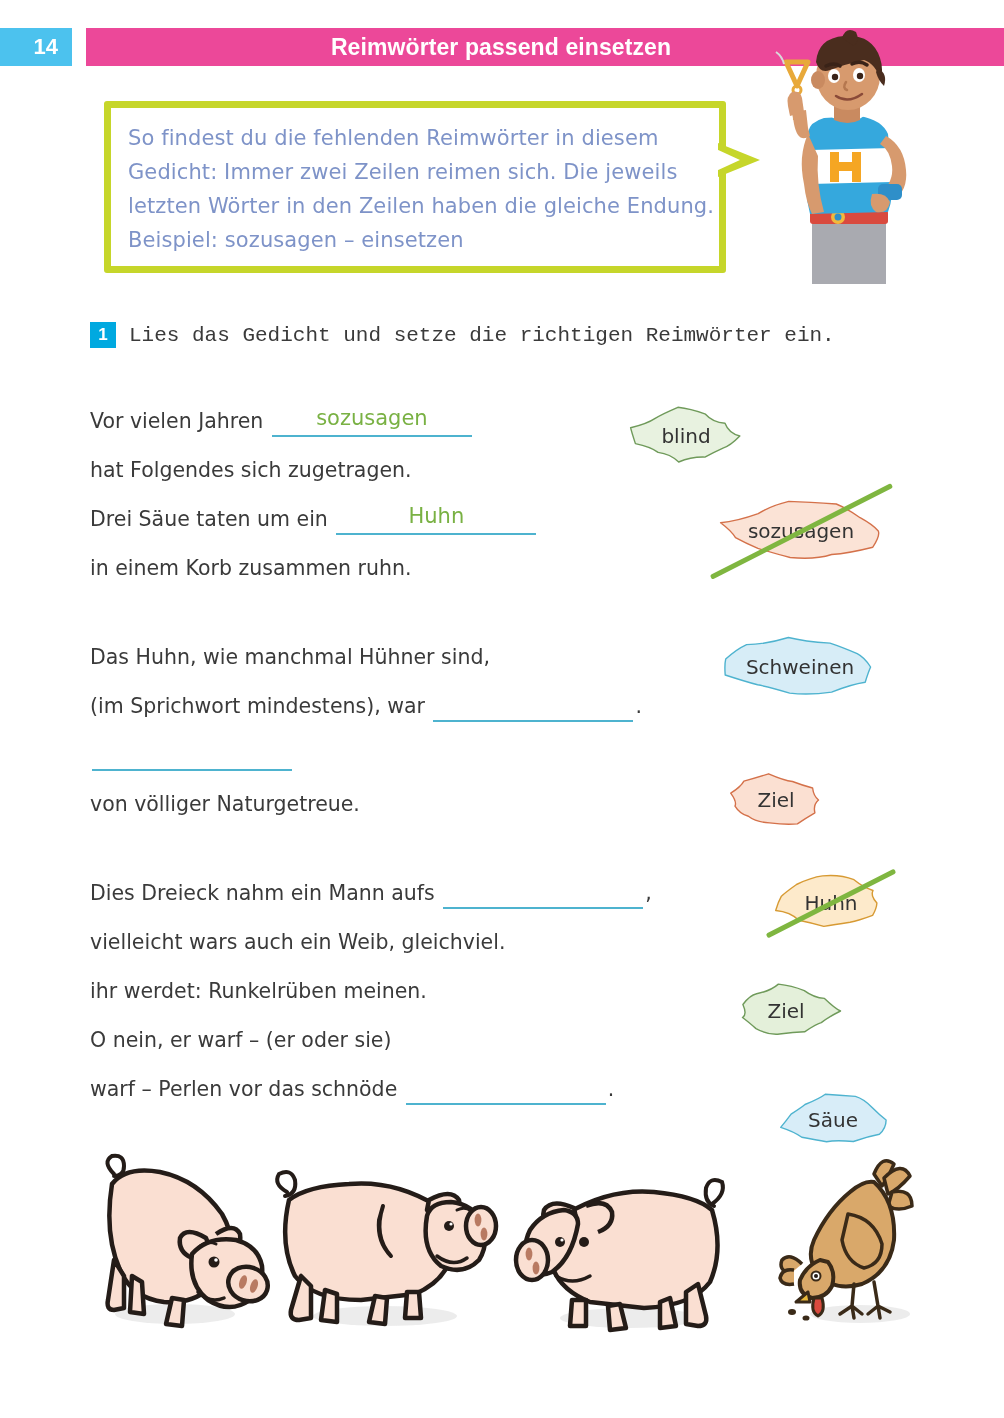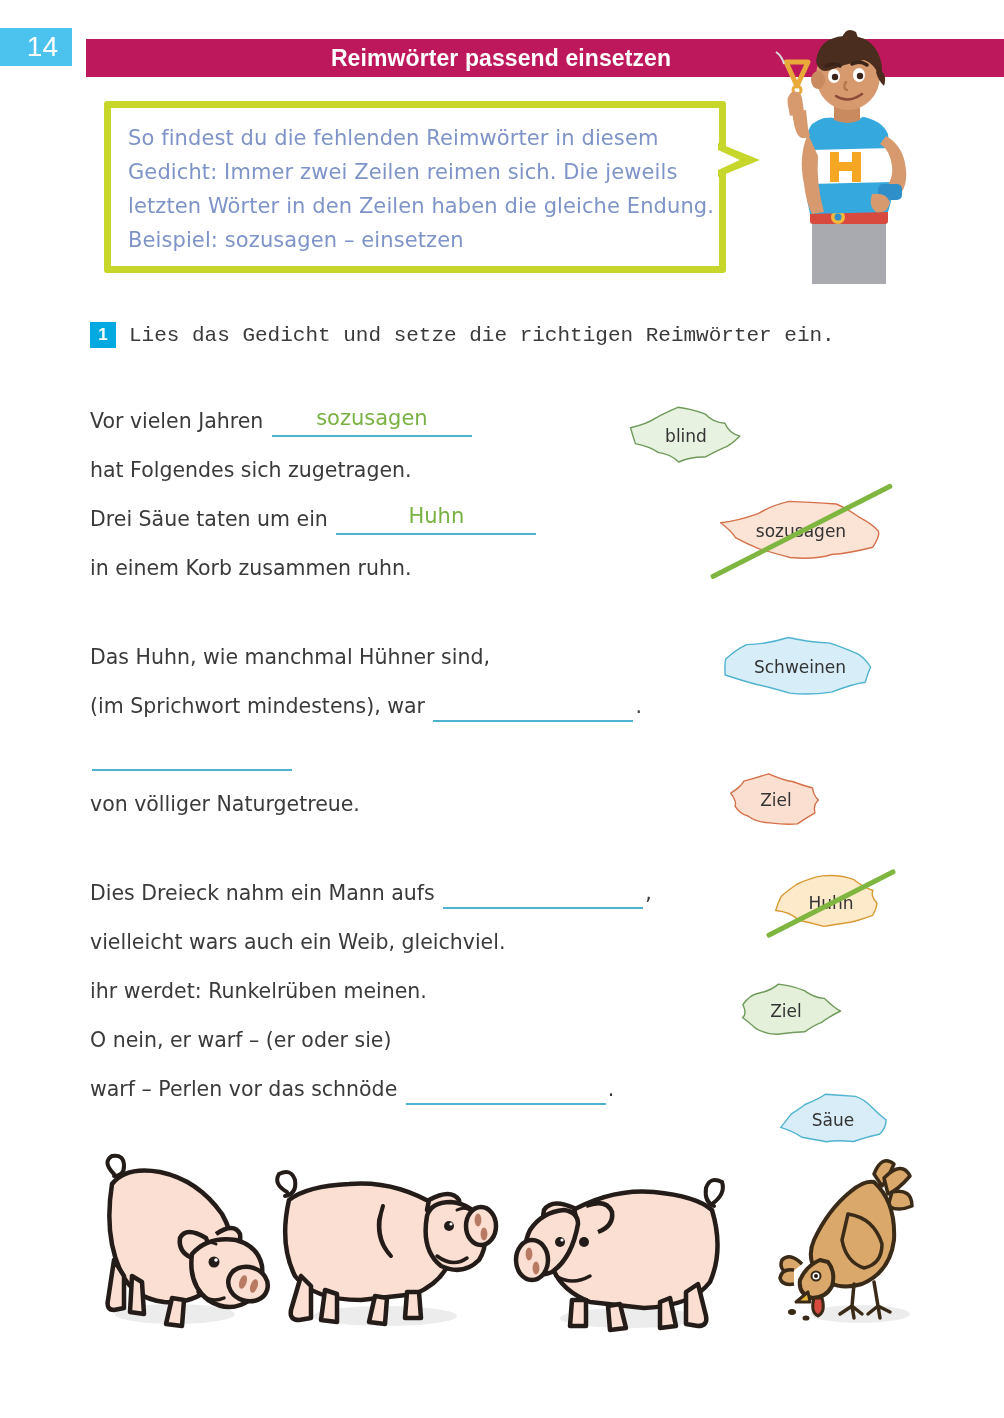--- a/index.html
+++ b/index.html
@@ -17,22 +17,21 @@
     color: #3a3a3a;
   }
 
   
   #header-bar {
     position: absolute;
     left: 86px;
     top: 28px;
     width: 918px;
     height: 38px;
-    background: #be185d;
-    margin-top: 11px;
+    background: #ec4899;
   }
   #header-title {
     position: absolute;
     left: 0;
     top: 0;
     width: 830px;
     height: 38px;
     line-height: 38px;
     text-align: center;
     color: #ffffff;
@@ -49,22 +48,22 @@
     height: 38px;
     background: #4cc2ee;
   }
   #page-number-text {
     position: absolute;
     right: 14px;
     top: 0;
     height: 23px;
     line-height: 38px;
     color: #ffffff;
-    font-size: 28px;
-    font-weight: normal;
+    font-size: 22px;
+    font-weight: bold;
   }
 
   
   #speech-bubble {
     position: absolute;
     left: 104px;
     top: 101px;
     width: 622px;
     height: 172px;
   }
@@ -180,21 +179,21 @@
   .word-bubble svg { display: block; overflow: visible; }
   .word-bubble-label {
     position: absolute;
     left: 0;
     top: 0;
     width: 100%;
     height: 100%;
     display: flex;
     align-items: center;
     justify-content: center;
-    font-size: 17px;
+    font-size: 20px;
     color: #333333;
     font-family: "DejaVu Sans", sans-serif;
     pointer-events: none;
   }
   .strike-line {
     position: absolute;
     background: #7fb640;
     height: 5px;
     border-radius: 2px;
     transform-origin: center;

